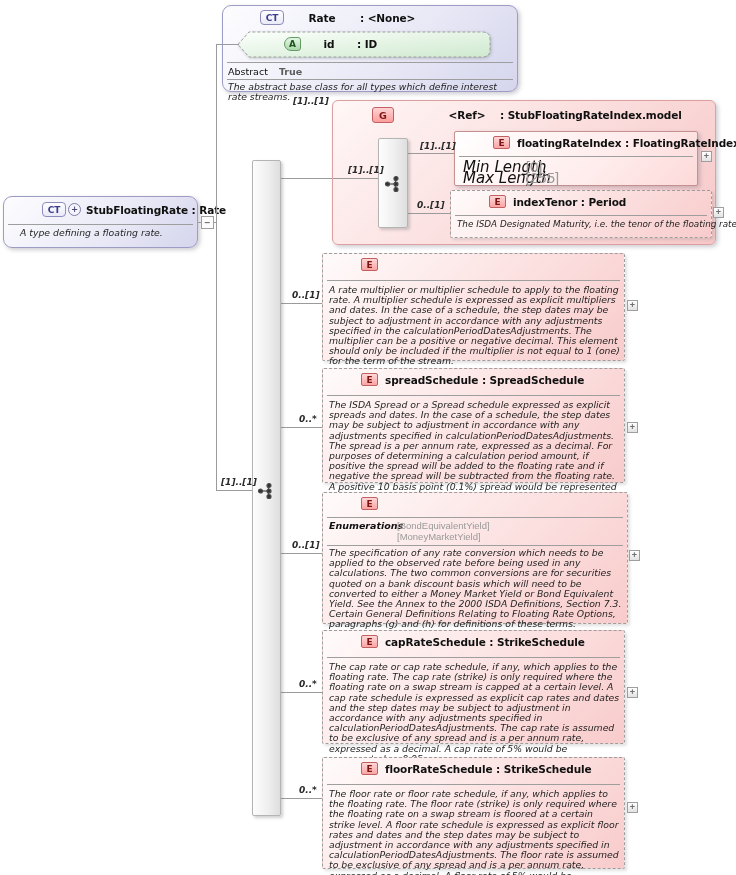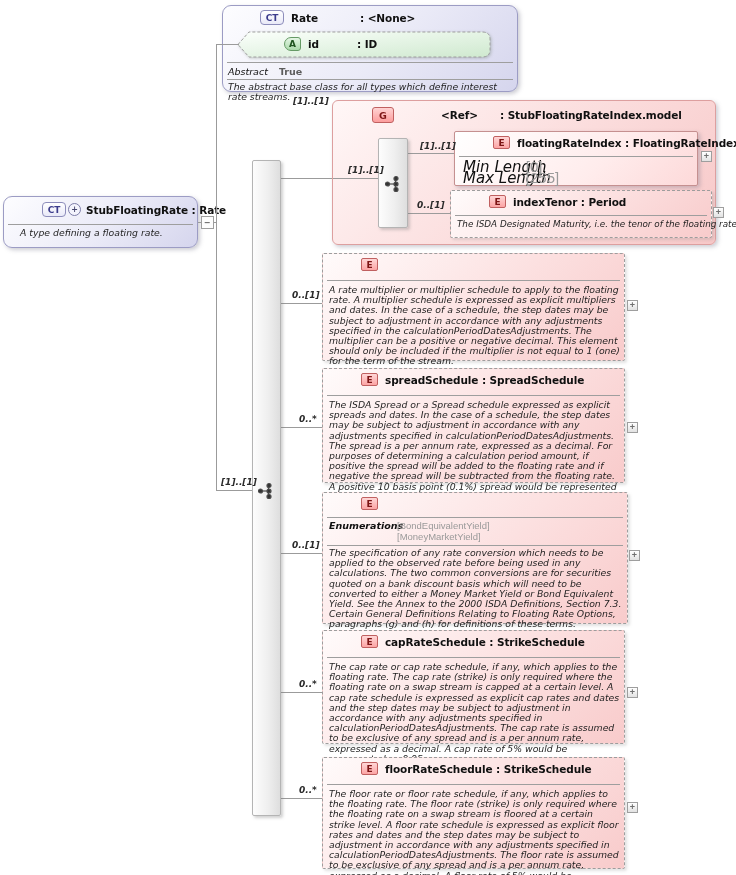--- a/index.html
+++ b/index.html
@@ -13,21 +13,21 @@
   .gbox{background:linear-gradient(135deg,#fff7f7 0%,#fbdcdc 55%,#f7c8c8 100%);
     border:1px solid #dd9f9f;border-radius:6px;}
   .esolid{background:linear-gradient(135deg,#ffffff 0%,#ffecec 60%,#fdd9d9 100%);
     border:1px solid #c59090;border-radius:2px;}
   .edash{background:linear-gradient(135deg,#fffbfb 0%,#fce0e0 55%,#f8cbcb 100%);
     border:1px dashed #9d9d9d;border-radius:2px;box-shadow:2px 2px 3px rgba(140,140,140,.25);}
   .bar{position:absolute;box-sizing:border-box;border:1px solid #b4b4b4;border-radius:2px;
     background:linear-gradient(to right,#fdfdfd 0%,#efefef 55%,#dedede 100%);
     box-shadow:2px 2px 3px rgba(120,120,120,.35);}
   .titlerow{position:absolute;display:flex;align-items:center;gap:7px;white-space:nowrap;padding-left:32px;}
-  .btitle{font-size:10.5px;font-weight:bold;color:#101010;letter-spacing:-.1px;}
+  .btitle{font-size:10.5px;font-weight:bold;color:#101010;letter-spacing:-.1px;text-align:center;}
   .badge{display:inline-flex;align-items:center;justify-content:center;
     font-weight:bold;box-sizing:border-box;flex:none;}
   .badge-ct{width:24px;height:15px;font-size:9px;color:#3c3c8c;border:1px solid #8d8dbb;
     border-radius:4px;background:linear-gradient(#ffffff,#e9e9f8);}
   .badge-g{width:22px;height:16px;font-size:9.5px;color:#7d1414;border:1px solid #c06060;
     border-radius:3px;background:linear-gradient(#ffd3d3,#fc9d9d);}
   .badge-e{width:17px;height:13px;font-size:9px;color:#7d1414;border:1px solid #c06060;
     border-radius:2px;background:linear-gradient(#ffd7d7,#fca4a4);}
   .badge-a{width:17px;height:14px;font-size:9px;color:#215421;border:1px solid #659a65;
     border-radius:7px 3px 3px 7px;background:linear-gradient(#e4f6e4,#abd9ab);}
@@ -54,21 +54,21 @@
 <div class="canvas">
 
   <div class="box lav" style="left:222px;top:5px;width:296px;height:87px;">
     <div class="titlerow" style="left:5px;top:4px;">
       <span class="badge badge-ct">CT</span>
       <span class="btitle namecol" style="min-width:62px;">Rate</span>
       <span class="btitle">: &lt;None&gt;</span>
     </div>
     <div class="sep" style="top:56px;"></div>
     <div class="abslab" style="left:5px;top:60px;font-size:9.5px;">
-      <span style="font-style:italic;color:#101010;">Abstract</span>
+      <span style="color:#101010;">Abstract</span>
       <span style="font-weight:bold;color:#5c5c5c;margin-left:8px;">True</span>
     </div>
     <div class="sep" style="top:73px;"></div>
     <div class="desc" style="left:5px;top:76px;right:4px;">The abstract base class for all types which define interest rate streams.</div>
   </div>
 
   <div style="position:absolute;left:236px;top:30px;width:258px;height:29px;">
     <svg width="258" height="29" style="position:absolute;left:0;top:0;filter:drop-shadow(1.5px 1.5px 1.5px rgba(90,110,90,.35));">
       <defs>
         <linearGradient id="grn" x1="0" y1="0" x2="1" y2="1">

